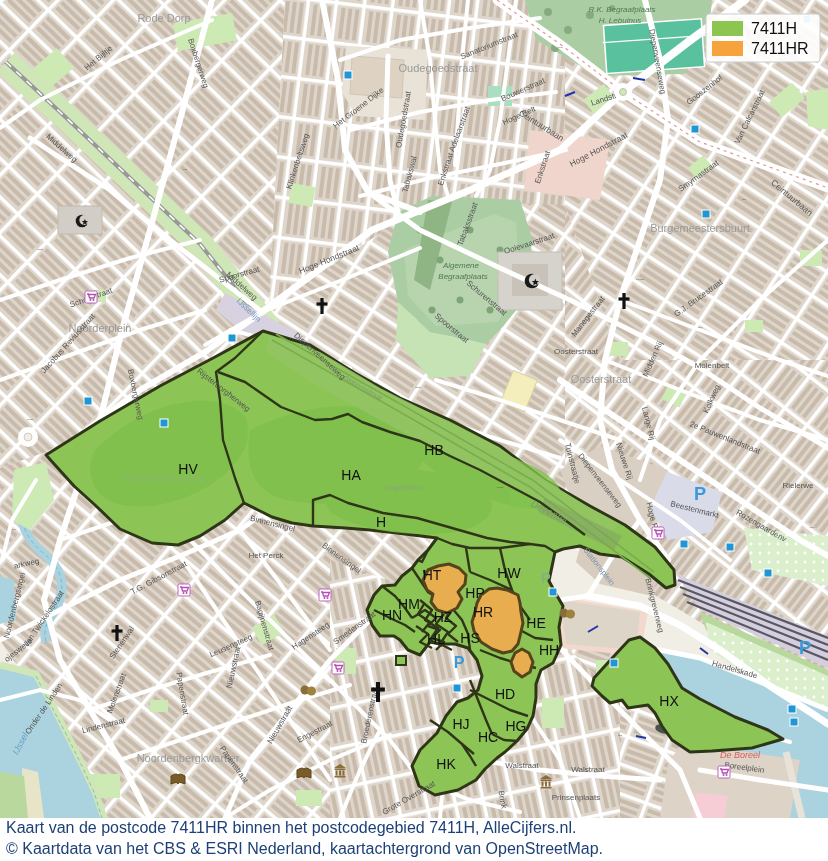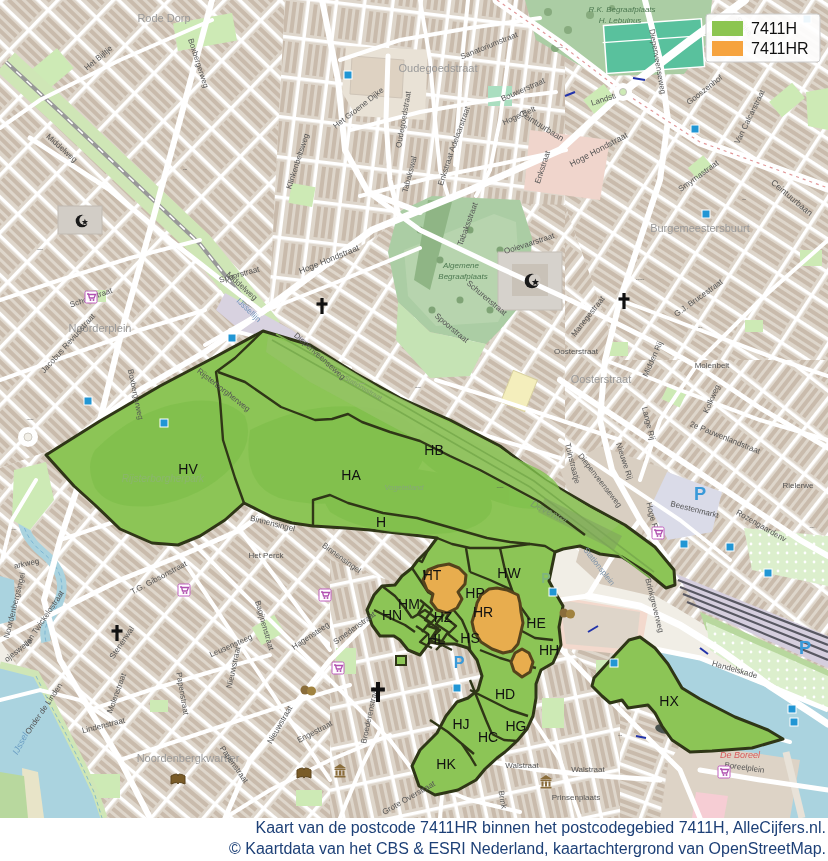--- a/index.html
+++ b/index.html
@@ -1,16 +1,16 @@
 <!DOCTYPE html>
 <html><head><meta charset="utf-8">
 <style>
  html,body{margin:0;padding:0;background:#fff;}
  *{font-family:"Liberation Sans",sans-serif;}
- .cap{position:absolute;left:6px;top:818px;width:820px;color:#1d4077;font-size:16px;line-height:20.5px;text-align:right;}
+ .cap{position:absolute;left:6px;top:818px;width:820px;color:#1d4077;font-size:16px;line-height:20.5px;}
 </style></head>
 <body>
 <div style="position:relative;width:828px;height:861px;overflow:hidden;">
 
 <svg width="828" height="818" viewBox="0 0 828 818" style="position:absolute;left:0;top:0;">
 <defs>
 
 <pattern id="ubNW" width="40" height="28" patternUnits="userSpaceOnUse" patternTransform="rotate(44)">
  <rect width="40" height="28" fill="#ffffff"></rect>
  <rect x="3.5" y="3.5" width="36.5" height="24.5" fill="#ded6cb"></rect>

